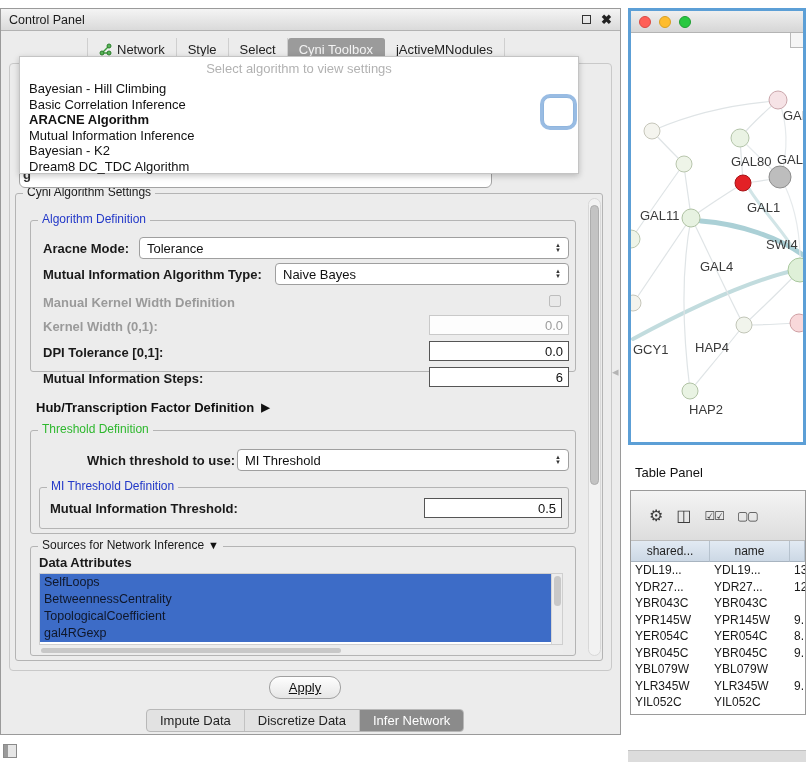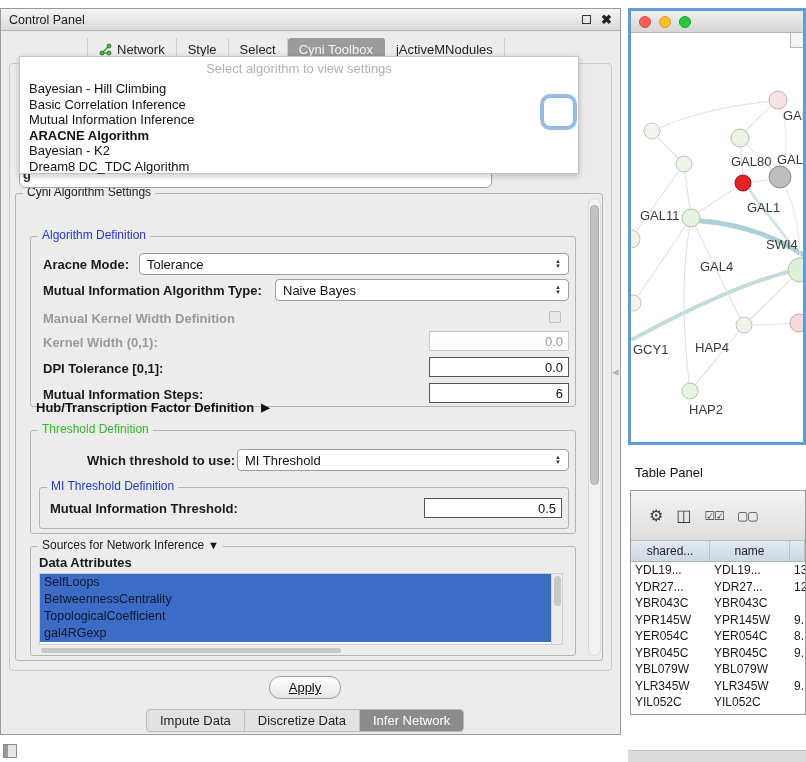--- a/index.html
+++ b/index.html
@@ -169,31 +169,31 @@
     <div class="toolbox-frame"></div>
 
     <div class="hidden-combo">
       <span class="frag">g</span>
     </div>
 
     <div class="algo-popup">
       <div class="popup-placeholder">Select algorithm to view settings</div>
       <div class="popup-item">Bayesian - Hill Climbing</div>
       <div class="popup-item">Basic Correlation Inference</div>
+      <div class="popup-item selected">ARACNE Algorithm</div>
       <div class="popup-item">Mutual Information Inference</div>
-      <div class="popup-item selected">ARACNE Algorithm</div>
       <div class="popup-item">Bayesian - K2</div>
       <div class="popup-item">Dream8 DC_TDC Algorithm</div>
     </div>
     <div class="focus-btn"></div>
 
     <div class="group settings">
       <span class="group-title">Cyni Algorithm Settings</span>
 
-      <div class="group" style="left:14px; top:26px; width:546px; height:171px;margin-top:16px;">
+      <div class="group" style="left:14px; top:26px; width:546px; height:152px;">
         <span class="group-title blue">Algorithm Definition</span>
 
         <span class="flabel" style="left:12px; top:20px;">Aracne Mode:</span>
         <div class="combo" style="left:108px; top:16px; width:430px;">
           <span>Tolerance</span>
           <span class="arrows">
               <span>▲</span>
               <span>▼</span>
             </span>
         </div>

